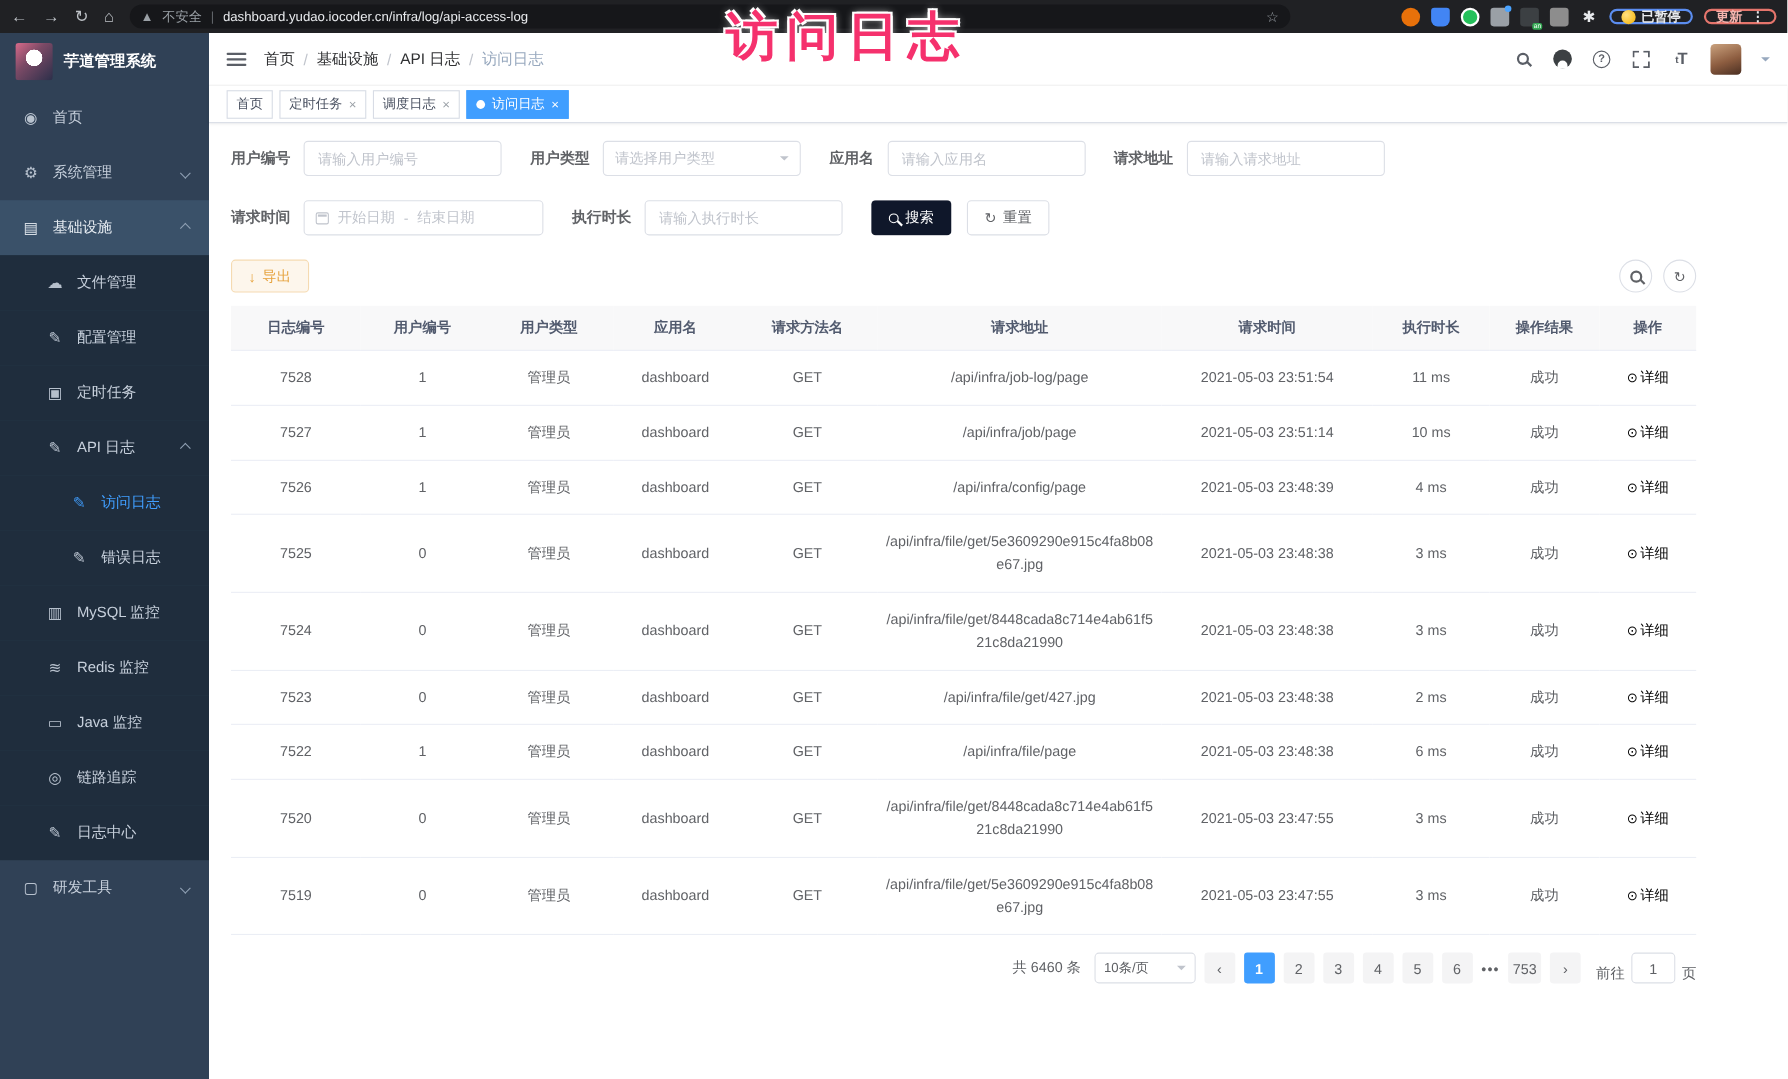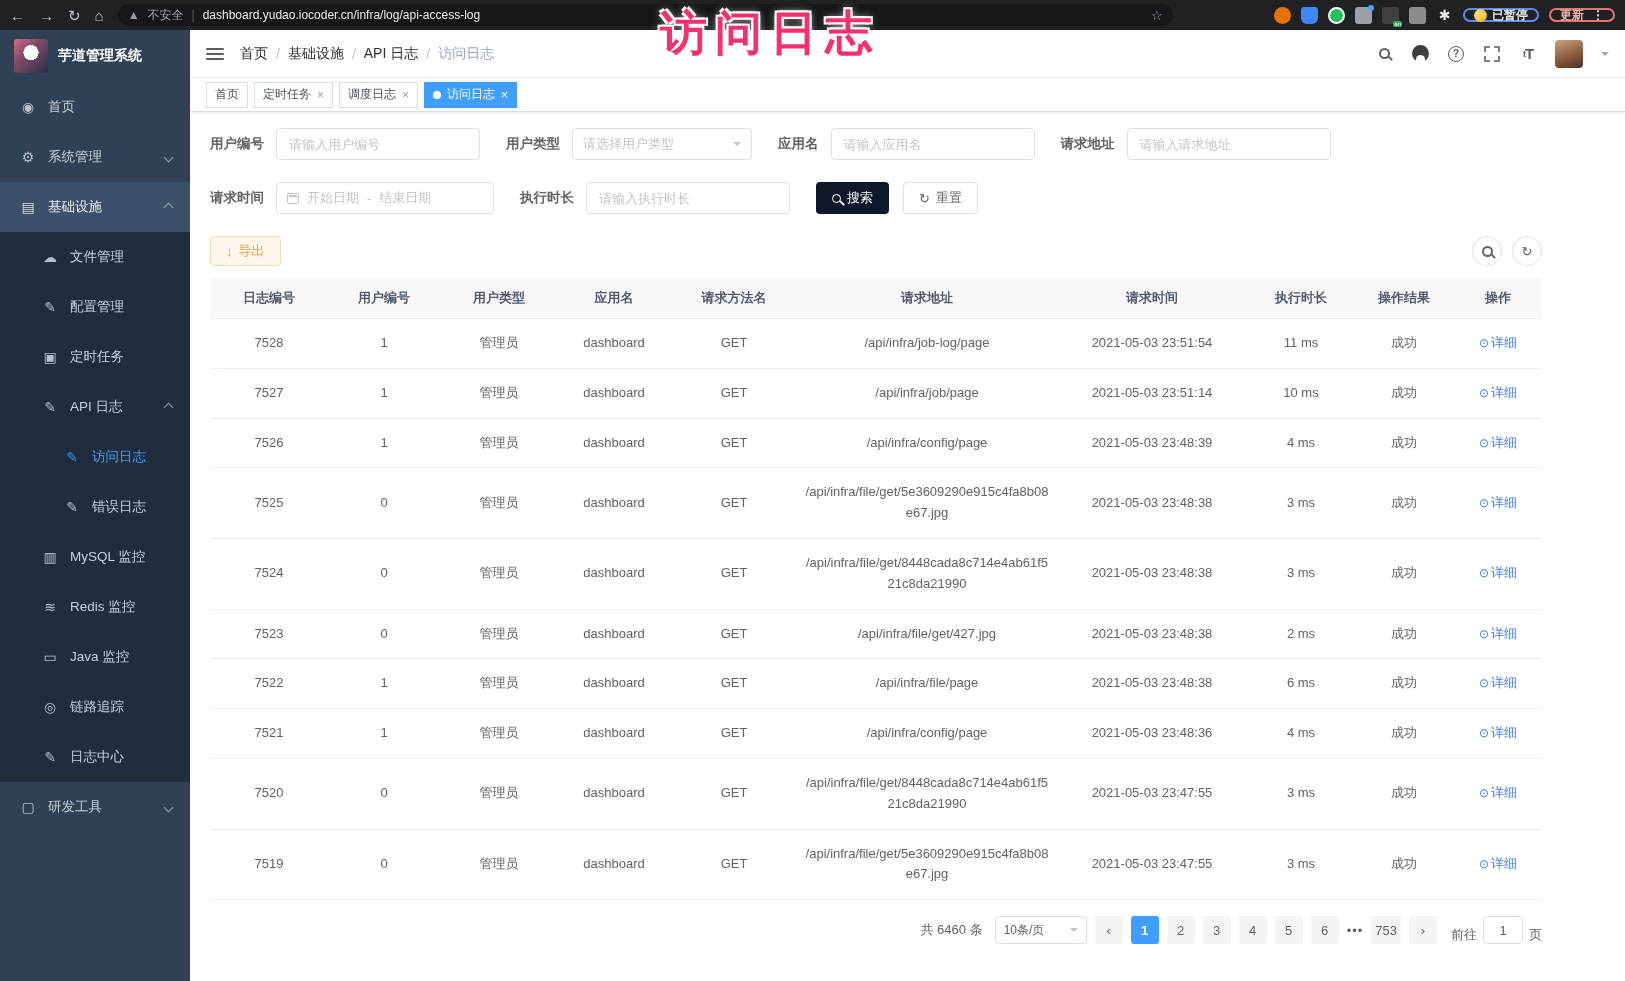--- a/index.html
+++ b/index.html
@@ -78,41 +78,41 @@
   .tag .x { font-size:12px; color:#9aa0a6; }
   .tag.active { background:#409eff; border-color:#409eff; color:#fff; }
   .tag.active .x { color:#fff; }
   .tag .dot { width:8px; height:8px; border-radius:50%; background:#fff; }
 
   
   .content { flex:1; padding:16px 20px 0; overflow:hidden; }
   .frow { display:flex; align-items:center; margin-bottom:22px; }
   .fitem { display:flex; align-items:center; margin-right:26px; }
   .flabel { font-size:13.5px; color:#606266; font-weight:bold; margin-right:12px; white-space:nowrap; }
-  .inp { width:204px; height:32px; border:1px solid #dcdfe6; border-radius:4px; padding:0 12px; font-size:13px; color:#606266; outline:none; font-family:"Liberation Sans",sans-serif; }
+  .inp { width:180px; height:32px; border:1px solid #dcdfe6; border-radius:4px; padding:0 12px; font-size:13px; color:#606266; outline:none; font-family:"Liberation Sans",sans-serif; }
   .inp::placeholder { color:#c0c4cc; }
   .fake-sel { width:180px; height:32px; border:1px solid #dcdfe6; border-radius:4px; display:flex; align-items:center; padding:0 10px; font-size:13px; color:#c0c4cc; background:#fff; cursor:pointer; }
   .fake-sel .sel-caret { margin-left:auto; width:0; height:0; border:4px solid transparent; border-top-color:#c0c4cc; margin-top:4px; }
   .daterange { width:218px; height:32px; border:1px solid #dcdfe6; border-radius:4px; display:flex; align-items:center; gap:8px; padding:0 10px; font-size:13px; color:#c0c4cc; cursor:pointer; }
   .cal { width:12px; height:11px; border:1.5px solid #c0c4cc; border-radius:2px; position:relative; }
   .cal::before { content:''; position:absolute; top:1px; left:1px; right:1px; height:2px; background:#c0c4cc; }
   .btn { height:32px; border-radius:4px; display:inline-flex; align-items:center; gap:6px; padding:0 15px; font-size:13px; cursor:pointer; border:1px solid transparent; }
   .btn.primary { background:#0f172a; color:#fff; }
   .btn.plain { background:#fff; color:#606266; border-color:#dcdfe6; }
   .btn.warnplain { background:#fdf6ec; color:#e6a23c; border-color:#f5dab1; height:30px; }
   .btn .mag { width:9px; height:9px; border-width:1.5px; }
   .toolrow { display:flex; align-items:center; width:1332px; margin-bottom:12px; }
   .circle-btns { margin-left:auto; display:flex; gap:10px; }
   .cbtn { width:30px; height:30px; border-radius:50%; border:1px solid #dcdfe6; background:#fff; color:#606266; display:flex; align-items:center; justify-content:center; font-size:13px; cursor:pointer; }
 
   
   table { border-collapse:collapse; width:1332px; table-layout:fixed; font-size:13px; color:#606266; }
   thead th { background:#f8f8f9; color:#515a6e; font-weight:bold; padding:11px 6px; border-bottom:1px solid #ebeef5; }
   tbody td { padding:14px 6px; border-bottom:1px solid #ebeef5; text-align:center; word-break:break-all; line-height:1.6; }
-  td a { color:#3b82f6; text-decoration:none; cursor:pointer; white-space:nowrap; }
+  td a { color:#000000; text-decoration:none; cursor:pointer; white-space:nowrap; }
   td a .eye { font-size:12px; margin-right:2px; }
 
   
   .pager { width:1332px; display:flex; align-items:center; justify-content:flex-end; gap:8px; margin:16px 0 0; font-size:13px; color:#606266; }
   .pg-total { margin-right:4px; }
   .pg-size { width:92px; height:28px; border:1px solid #dcdfe6; border-radius:4px; display:flex; align-items:center; padding:0 8px; color:#606266; font-size:12px; cursor:pointer; background:#fff; }
   .pg-size .sel-caret { margin-left:auto; width:0; height:0; border:4px solid transparent; border-top-color:#c0c4cc; margin-top:4px; }
   .pg-btn { min-width:28px; height:28px; background:#f4f4f5; border:none; border-radius:3px; color:#606266; font-size:13px; display:inline-flex; align-items:center; justify-content:center; cursor:pointer; padding:0 4px; font-family:"Liberation Sans",sans-serif; }
   .pg-btn.active { background:#409eff; color:#fff; font-weight:bold; }
   .pg-more { letter-spacing:1px; color:#606266; }
@@ -463,32 +463,20 @@
               <td>管理员</td>
               <td>dashboard</td>
               <td>GET</td>
               <td>/api/infra/file/page</td>
               <td>2021-05-03 23:48:38</td>
               <td>6 ms</td>
               <td>成功</td>
               <td><a><span class="eye">⊙</span>详细</a></td>
             </tr>
             <tr>
-              <td>7521</td>
-              <td>1</td>
-              <td>管理员</td>
-              <td>dashboard</td>
-              <td>GET</td>
-              <td>/api/infra/config/page</td>
-              <td>2021-05-03 23:48:36</td>
-              <td>4 ms</td>
-              <td>成功</td>
-              <td><a><span class="eye">⊙</span>详细</a></td>
-            </tr>
-            <tr>
               <td>7520</td>
               <td>0</td>
               <td>管理员</td>
               <td>dashboard</td>
               <td>GET</td>
               <td>/api/infra/file/get/8448cada8c714e4ab61f521c8da21990</td>
               <td>2021-05-03 23:47:55</td>
               <td>3 ms</td>
               <td>成功</td>
               <td><a><span class="eye">⊙</span>详细</a></td>

